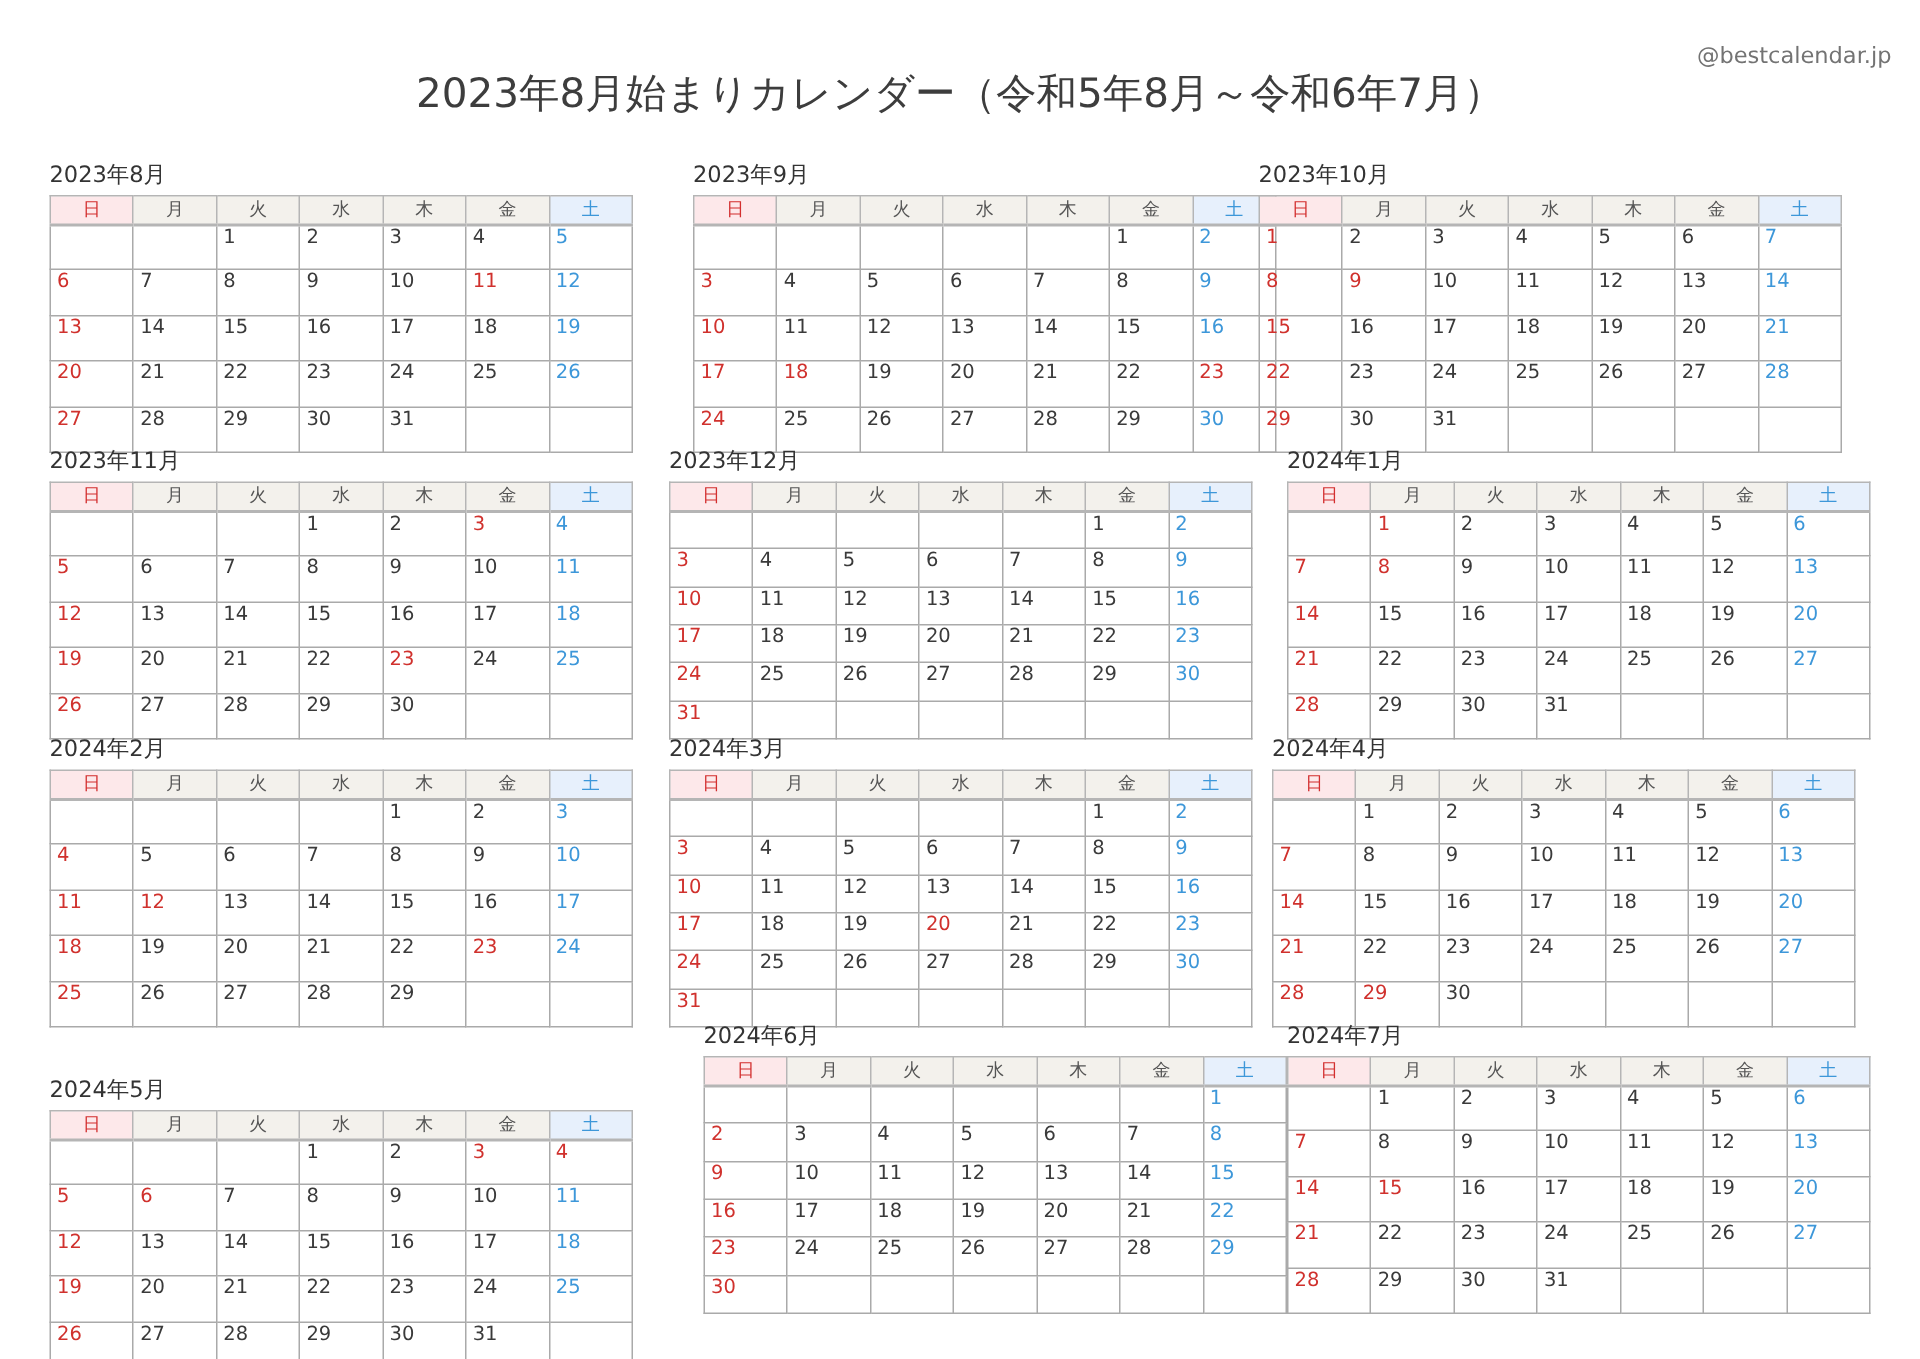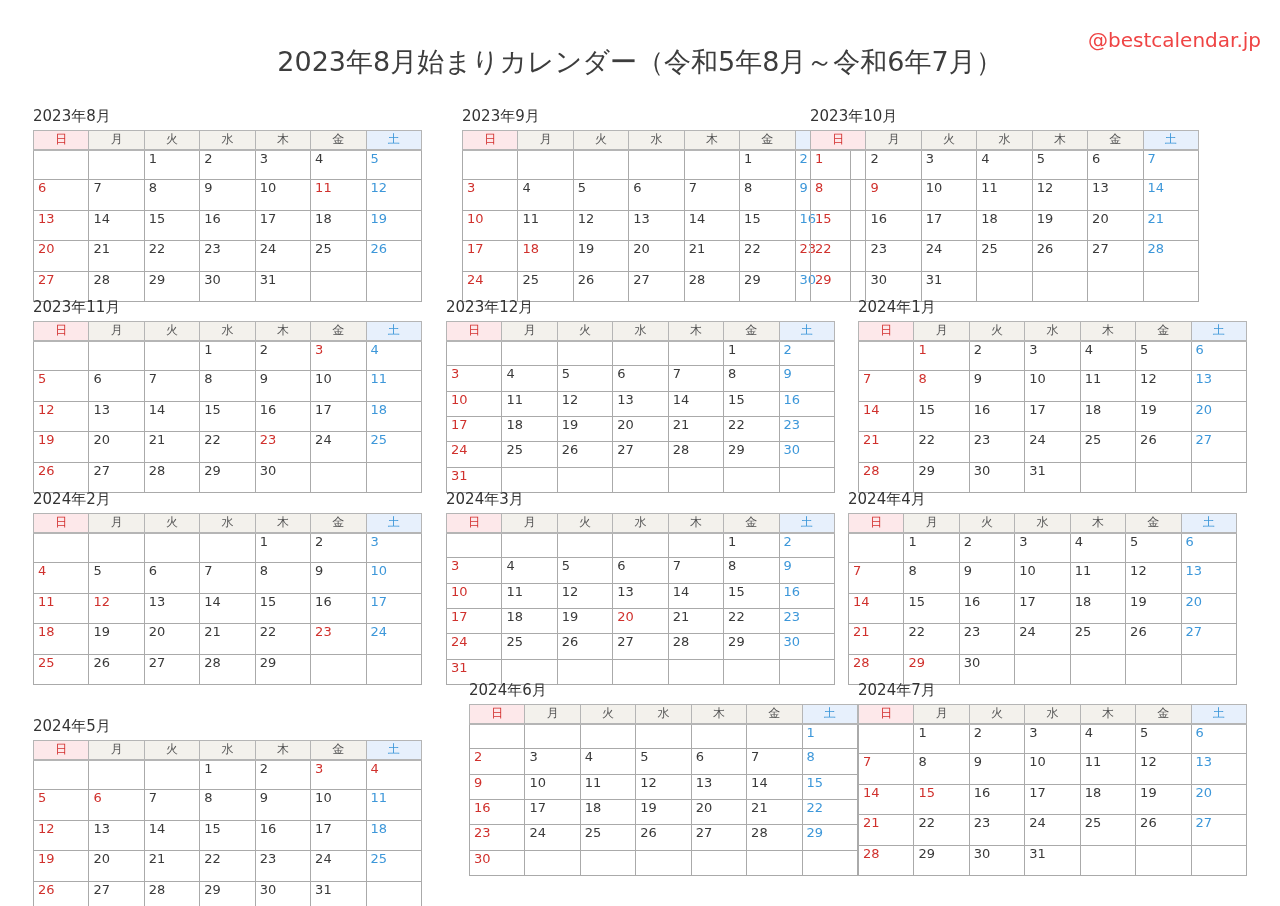--- a/index.html
+++ b/index.html
@@ -3,21 +3,21 @@
 <meta charset="utf-8">
 <style>
   * { box-sizing: border-box; margin: 0; padding: 0; }
   html, body { width: 1280px; height: 906px; background: #ffffff; overflow: hidden; }
   body { font-family: "DejaVu Sans", "Liberation Sans", sans-serif; color: #3a3a3a; position: relative; }
   .page-title {
     position: absolute; top: 44px; left: 0; width: 1280px; text-align: center;
     font-size: 27px; color: #3d3d3d; letter-spacing: 0px; font-weight: normal;
   }
   .credit {
-    position: absolute; top: 28px; right: 19px; font-size: 20px; color: #ef4444;
+    position: absolute; top: 28px; right: 19px; font-size: 15px; color: #737373;
   }
   .month-block { position: absolute; width: 429px; }
   .month-title { font-size: 15px; color: #333; height: 21px; line-height: 21px; margin-top: -2px; position: absolute; top: -22px; left: 0; }
   table.cal { border-collapse: collapse; width: 389px; table-layout: fixed; }
   table.cal th {
     height: 19px; font-size: 12px; font-weight: normal; color: #555;
     background: #f3f1ec; border: 1px solid #b5b5b5; text-align: center; line-height: 17px;
   }
   table.cal th.sun { background: #fde8ea; color: #d32f2f; }
   table.cal th.sat { background: #e7f0fc; color: #3d97d9; }
@@ -155,21 +155,21 @@
             <td>25</td>
             <td>26</td>
             <td>27</td>
             <td>28</td>
             <td>29</td>
             <td class="sat">30</td>
           </tr>
         </tbody>
       </table>
     </div>
-    <div class="month-block" style="left: 810px; top: 130px;">
+    <div class="month-block" style="left: 839px; top: 130px;">
       <div class="month-title">2023年10月</div>
       <table class="cal">
         <thead>
           <tr>
             <th class="sun">日</th>
             <th>月</th>
             <th>火</th>
             <th>水</th>
             <th>木</th>
             <th>金</th>

